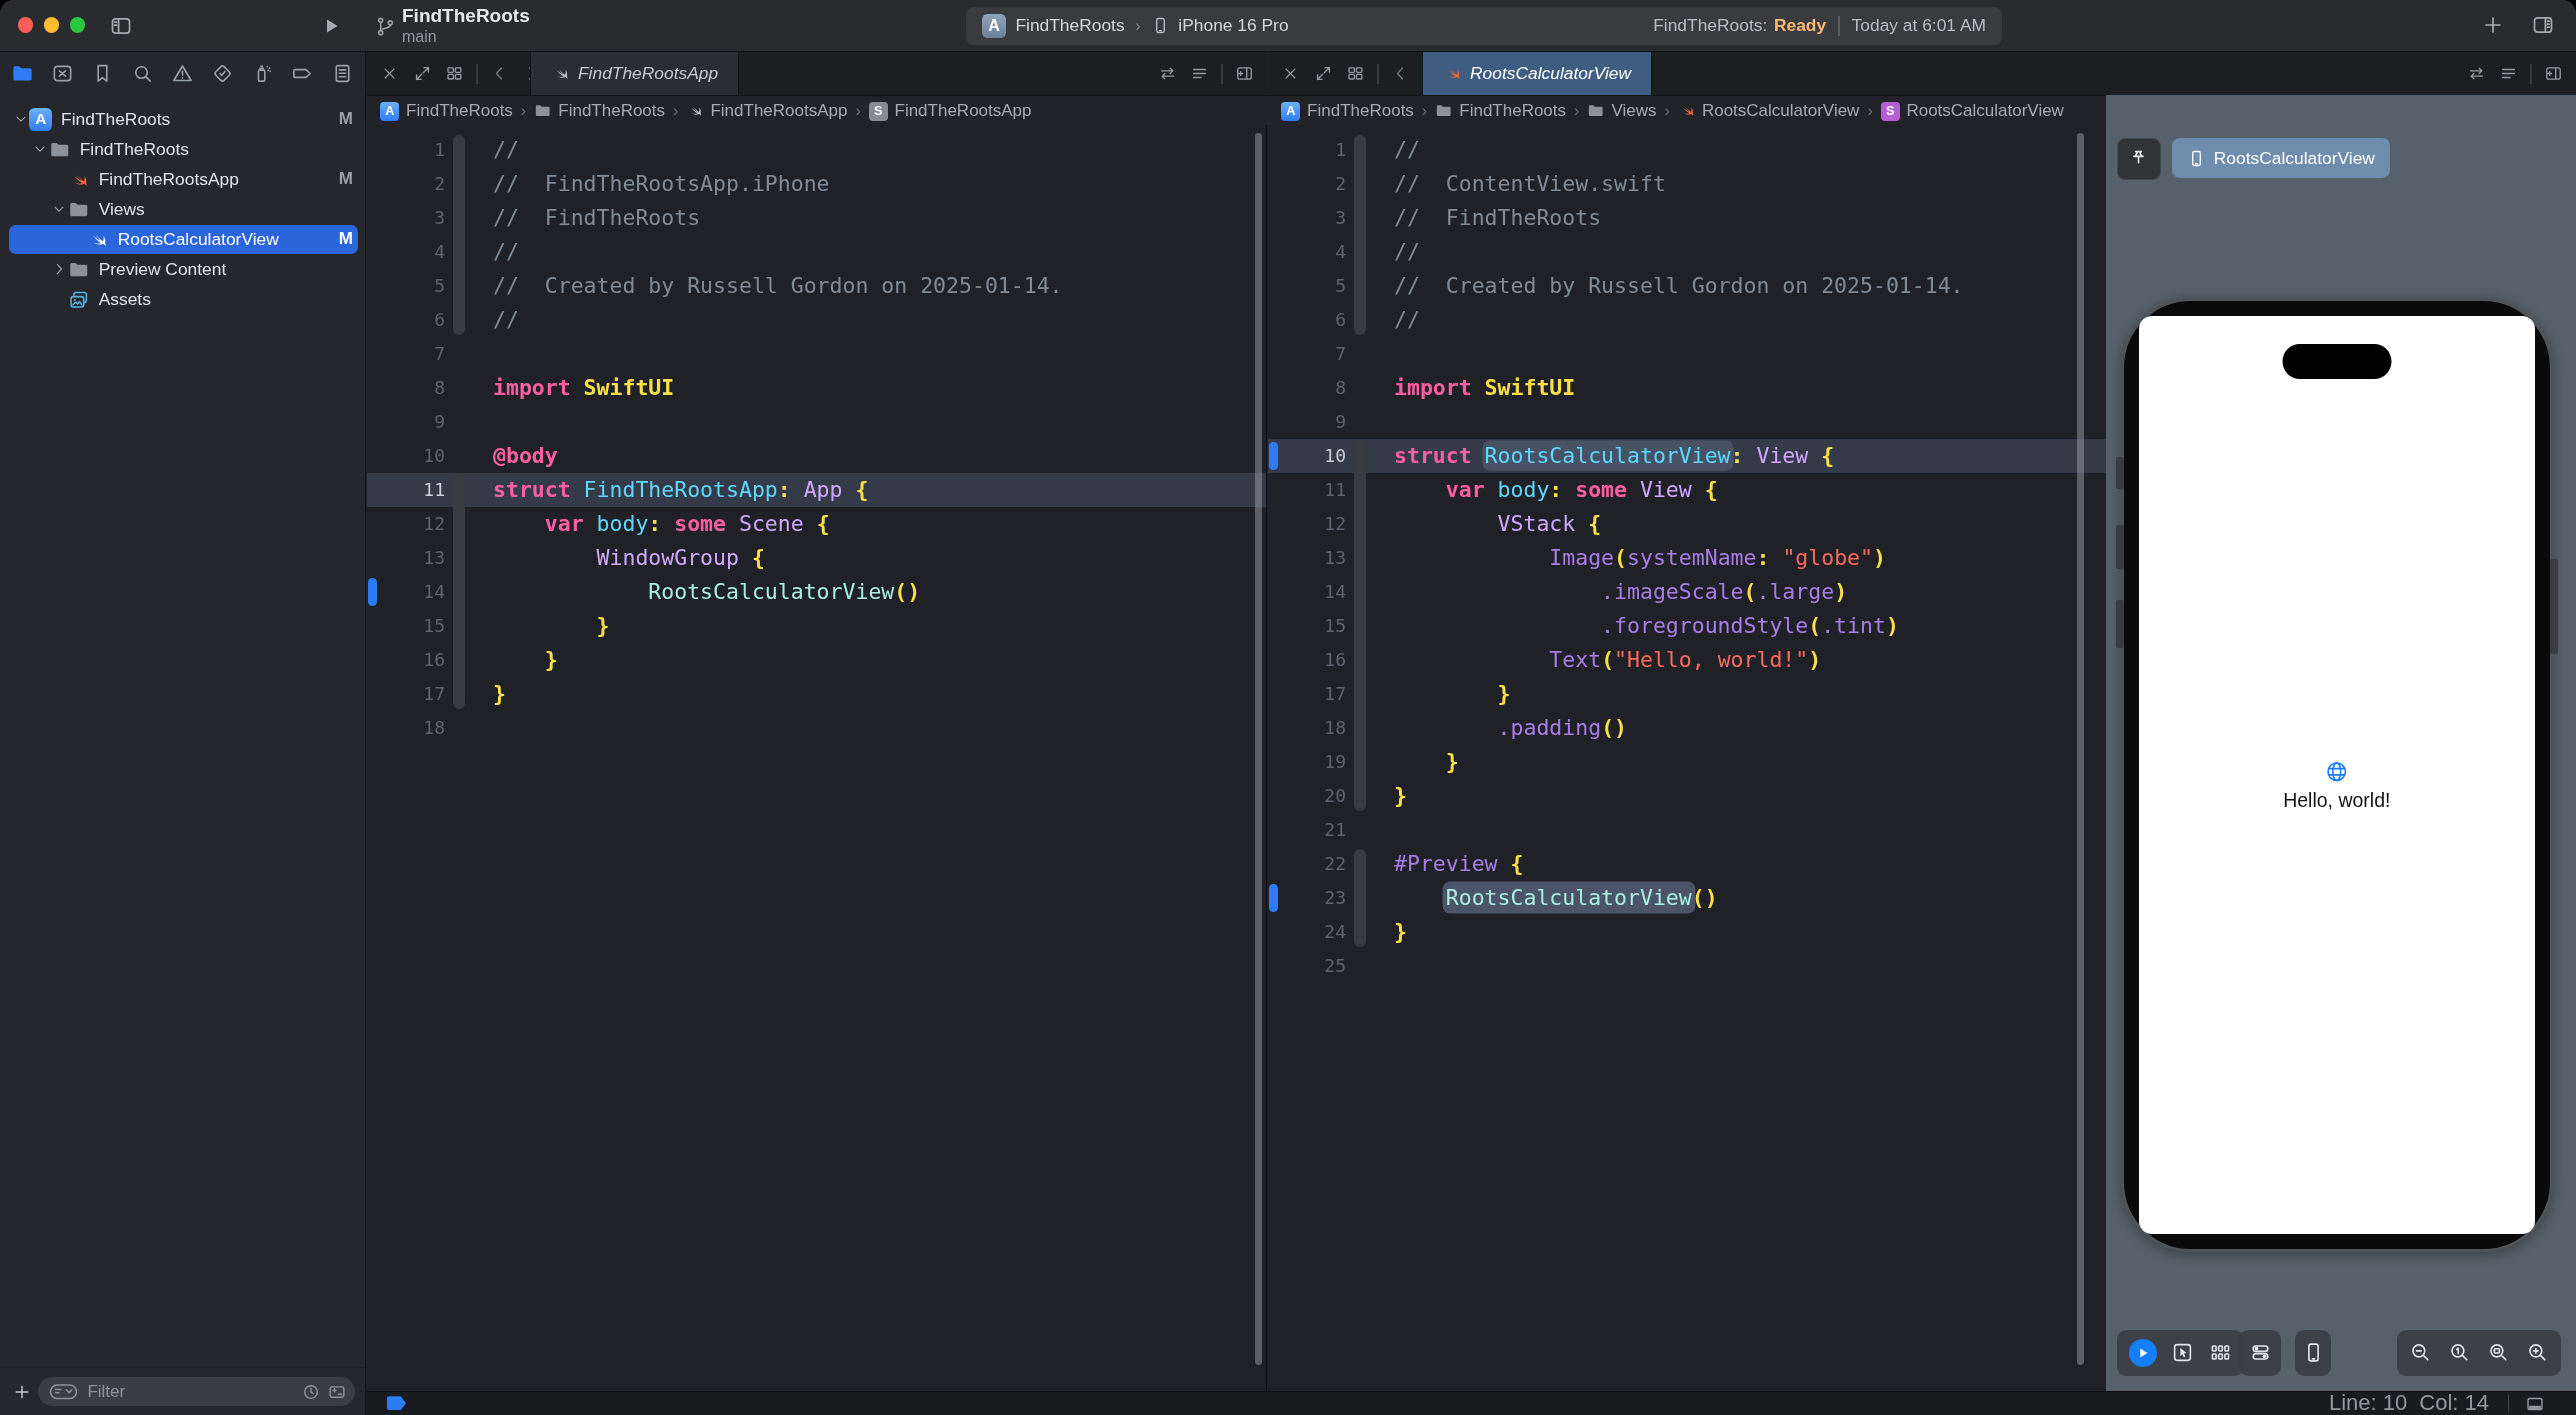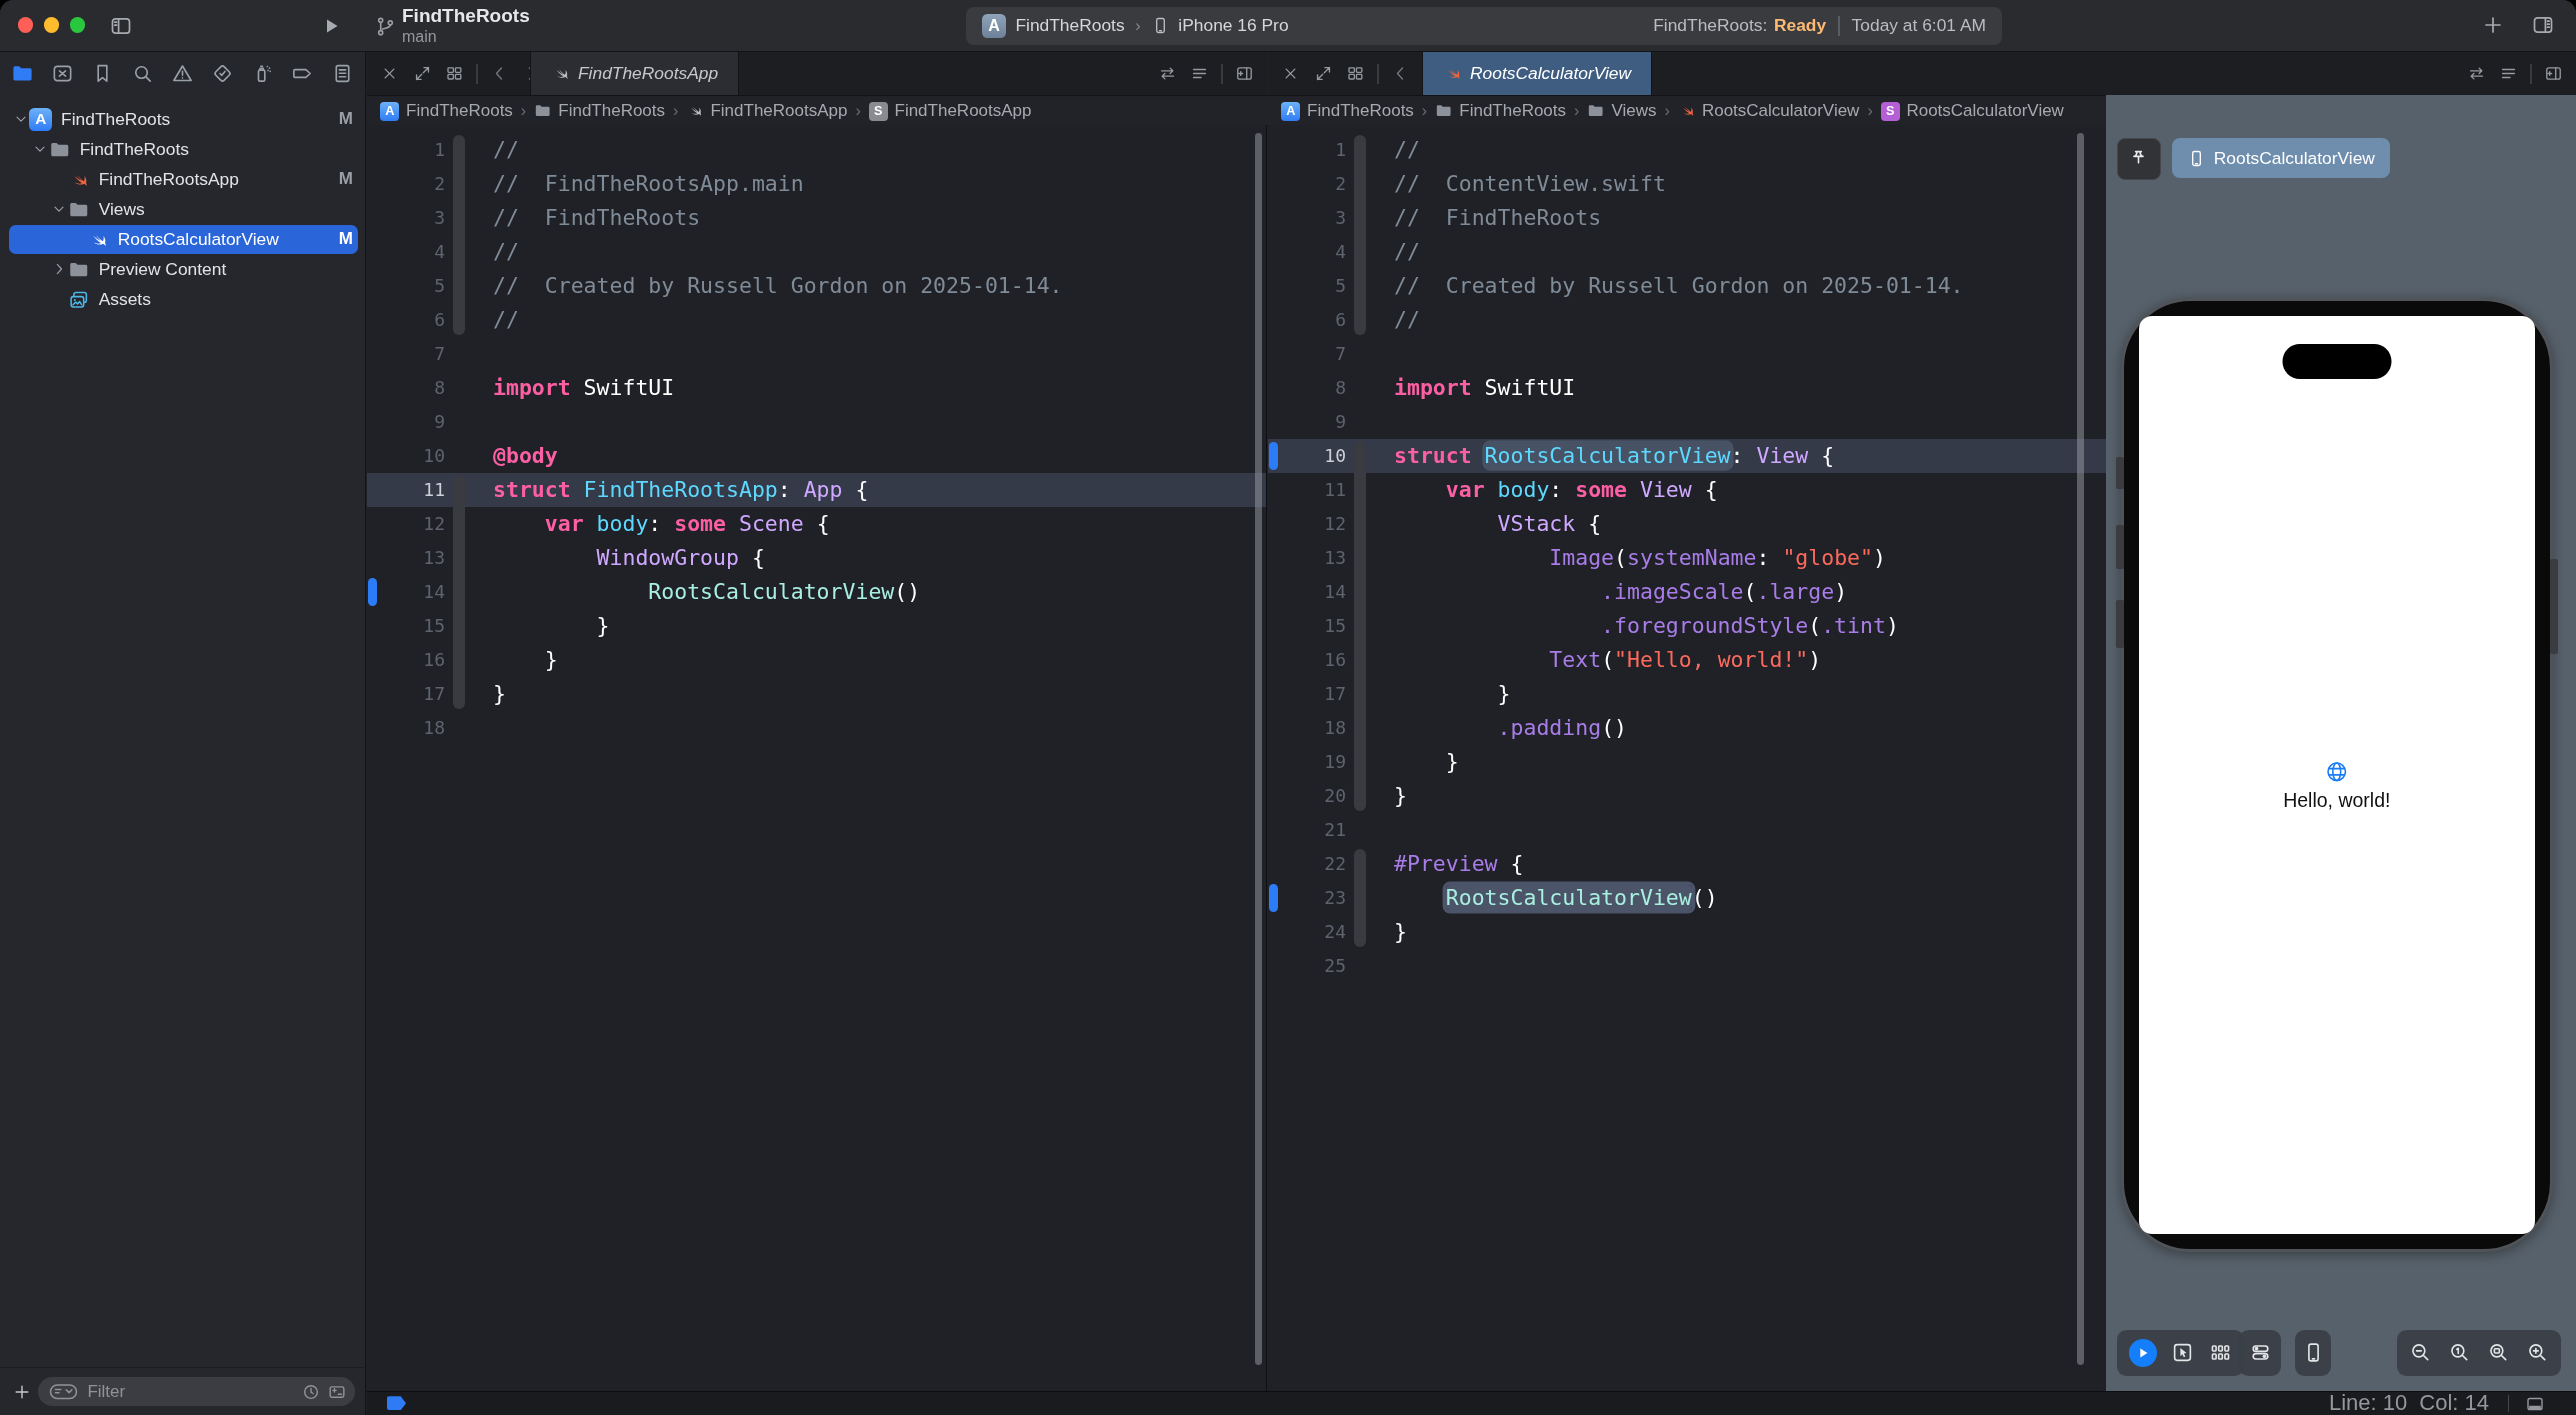--- a/index.html
+++ b/index.html
@@ -103,21 +103,21 @@
   .code-line{position:relative;height:34px;}
   .code-line.current{background:#343a48;}
   .lnum{position:absolute;left:0;width:78px;text-align:right;color:#5e636d;
         font:400 18px/34px "DejaVu Sans Mono",monospace;}
   .code-line.current .lnum{color:#ccd0d8;}
   .rib{position:absolute;left:86px;top:0;bottom:0;width:12px;background:#3a3b40;}
   .rib.rt{border-top-left-radius:6px;border-top-right-radius:6px;top:2px;}
   .rib.rb{border-bottom-left-radius:6px;border-bottom-right-radius:6px;bottom:2px;}
   .bluebar{position:absolute;left:1.3px;top:3.4px;bottom:3.4px;width:8.7px;background:#2d7cf7;border-radius:4.7px;}
   .src{position:absolute;left:126px;top:0;white-space:pre;font:400 21.5px/34px "DejaVu Sans Mono",monospace;}
-  .tk-c{color:#808b98;} .tk-k{color:#fc5fa3;font-weight:700;margin-top:28px;} .tk-w{color:#ffffff;}
+  .tk-c{color:#808b98;} .tk-k{color:#fc5fa3;font-weight:700;margin-top:28px;} .tk-w{color:#fde047;font-weight:bold;}
   .tk-y{color:#5dd8ff;} .tk-p{color:#d0a8ff;} .tk-v{color:#a97de8;} .tk-m{color:#a8efdf;} .tk-s{color:#fc6a5d;}
   .box-hl{background:rgba(140,160,195,.24);border-radius:5.4px;box-shadow:0 0 0 2.7px rgba(140,160,195,.24);}
   .box-sel{background:#4b5468;border-radius:4px;box-shadow:0 0 0 3.4px #4b5468;}
   .vscroll{position:absolute;width:6.7px;border-radius:3.4px;background:rgba(154,158,166,.5);top:8px;bottom:27px;}
   #editor-left .vscroll{right:4px;}
   #editor-right .vscroll{right:23px;}
 
   
   .canvas{position:absolute;left:2106px;top:95px;width:470px;bottom:23.5px;background:#57616b;}
   .pin-btn{position:absolute;left:10.7px;top:43px;width:42px;height:40px;background:#323337;border:0.7px solid #45474c;
@@ -641,21 +641,21 @@
   <div class="code-pane" id="editor-left" data-interactable="true">
     <div class="code-scroll">
         <div class="code-line" data-interactable="true">
           <span class="rib rt" data-interactable="false"></span>
           <span class="lnum" data-interactable="false">1</span>
           <code class="src" data-interactable="false"><span class="tk-c">//</span></code>
         </div>
         <div class="code-line" data-interactable="true">
           <span class="rib" data-interactable="false"></span>
           <span class="lnum" data-interactable="false">2</span>
-          <code class="src" data-interactable="false"><span class="tk-c">//  FindTheRootsApp.main</span></code>
+          <code class="src" data-interactable="false"><span class="tk-c">//  FindTheRootsApp.iPhone</span></code>
         </div>
         <div class="code-line" data-interactable="true">
           <span class="rib" data-interactable="false"></span>
           <span class="lnum" data-interactable="false">3</span>
           <code class="src" data-interactable="false"><span class="tk-c">//  FindTheRoots</span></code>
         </div>
         <div class="code-line" data-interactable="true">
           <span class="rib" data-interactable="false"></span>
           <span class="lnum" data-interactable="false">4</span>
           <code class="src" data-interactable="false"><span class="tk-c">//</span></code>

